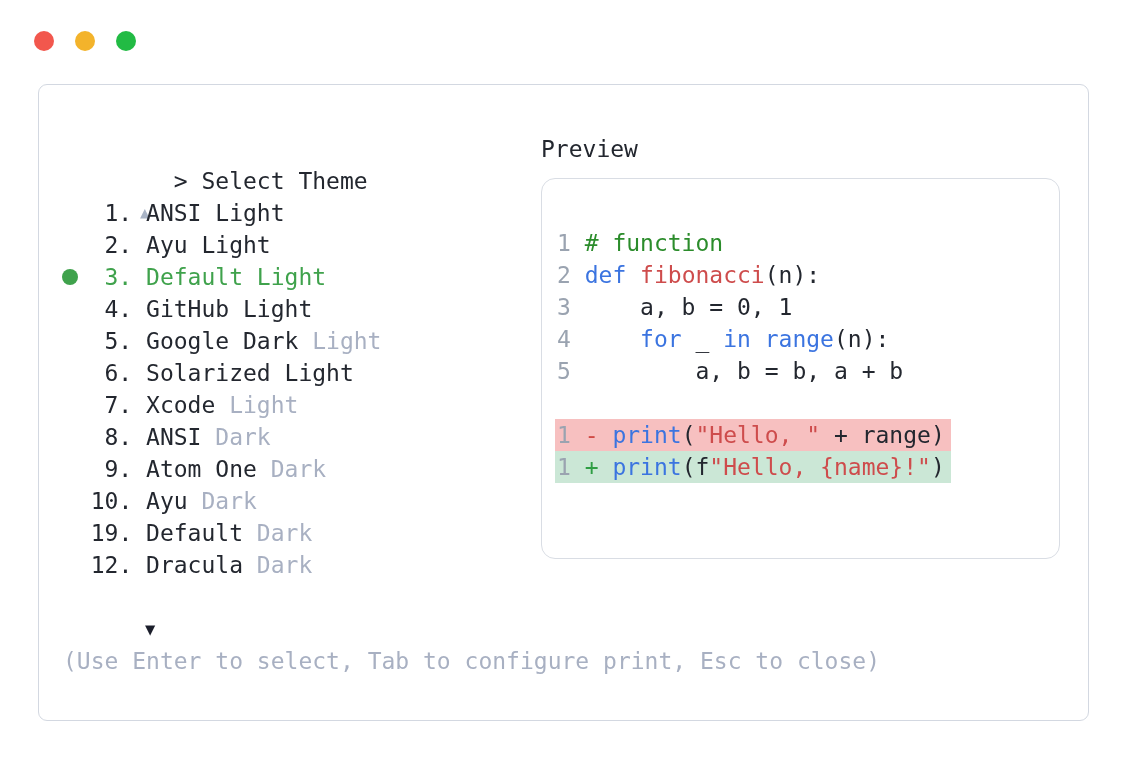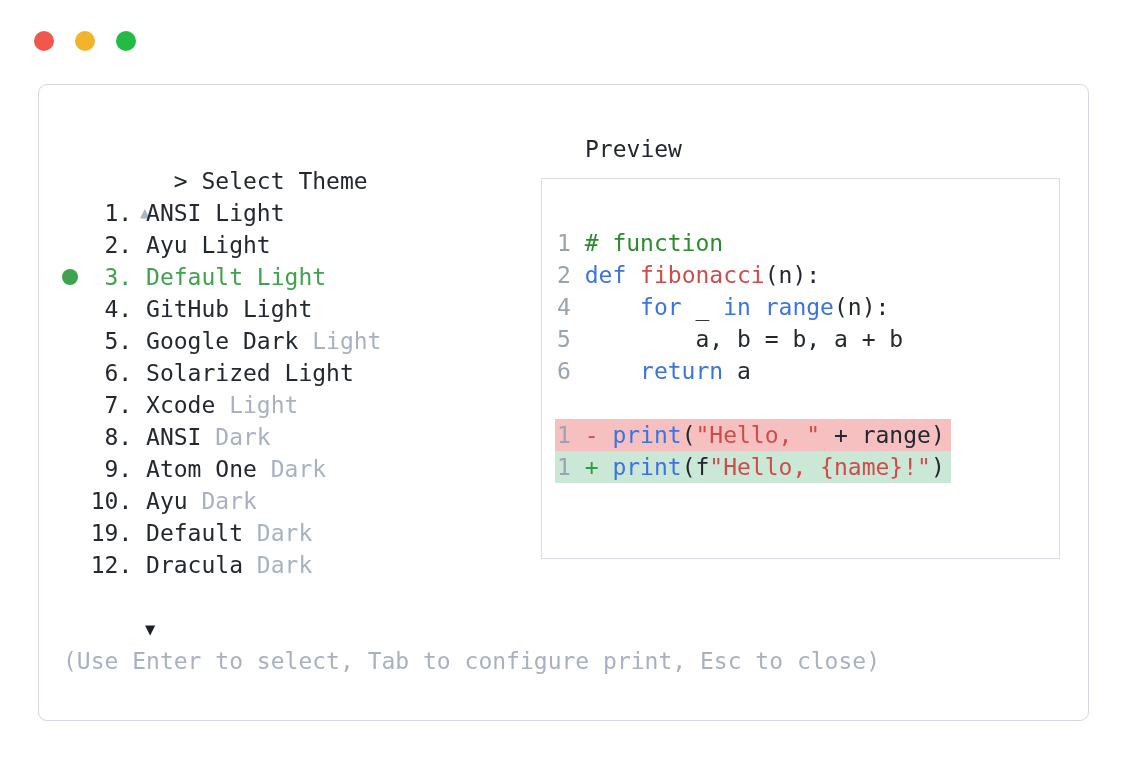--- a/index.html
+++ b/index.html
@@ -46,27 +46,27 @@
     position: absolute; left: -1px; top: 50%; margin-top: -8px;
     width: 16px; height: 16px; border-radius: 50%; background: #3fa24c;
   }
   .num { display: inline-block; width: 3ch; text-align: right; }
   .nm { margin-left: 1ch; }
   .variant { margin-left: 1ch; }
   .variant.muted { color: #a8b0c2; }
   .item.selected .num, .item.selected .nm, .item.selected .variant { color: #3fa24c; }
 
   
-  .plabel { color: #23272f; margin-left: 44px; }
+  .plabel { color: #23272f; }
   .pbox {
     margin-top: 13px;
     width: 519px;
     height: 381px;
     border: 1.5px solid #d9dde4;
-    border-radius: 0;
+    border-radius: 14px;
     padding-top: 48px;
     background: #ffffff;
   }
   .code-line { height: 32px; line-height: 32px; padding-left: 15px; white-space: pre; }
   .lnum { display: inline-block; width: 1ch; text-align: right; margin-right: 1ch; color: #9aa3b0; }
   .sign { display: inline-block; width: 1ch; margin-right: 1ch; }
   .sign.minus { color: #d04a45; }
   .sign.plus  { color: #2f9e44; }
   .diff-line {
     height: 32px; line-height: 32px; white-space: pre;
@@ -142,23 +142,23 @@
       <div class="row arrow-row arrow-down">
         <span>▼</span>
       </div>
     </div>
 
     <div class="right">
       <div class="row plabel">Preview</div>
       <div class="pbox">
         <div class="code-line"><span class="lnum">1</span><span class="ltoks"><span class="tok-comment"># function</span></span></div>
         <div class="code-line"><span class="lnum">2</span><span class="ltoks"><span class="tok-kw">def</span><span class="tok-plain"> </span><span class="tok-fn">fibonacci</span><span class="tok-plain">(n):</span></span></div>
+        <div class="code-line"><span class="lnum">3</span><span class="ltoks"><span class="tok-plain">    a, b = 0, 1</span></span></div>
         <div class="code-line"><span class="lnum">4</span><span class="ltoks"><span class="tok-plain">    </span><span class="tok-kw">for</span><span class="tok-plain"> _ </span><span class="tok-kw">in</span><span class="tok-plain"> </span><span class="tok-kw">range</span><span class="tok-plain">(n):</span></span></div>
         <div class="code-line"><span class="lnum">5</span><span class="ltoks"><span class="tok-plain">        a, b = b, a + b</span></span></div>
-        <div class="code-line"><span class="lnum">6</span><span class="ltoks"><span class="tok-plain">    </span><span class="tok-kw">return</span><span class="tok-plain"> a</span></span></div>
         <div class="code-line blank"></div>
         <div class="diff-line removed"><span class="lnum">1</span><span class="sign minus">-</span><span class="ltoks"><span class="tok-kw">print</span><span class="tok-plain">(</span><span class="tok-str">"Hello, "</span><span class="tok-plain"> + range)</span></span></div>
         <div class="diff-line added"><span class="lnum">1</span><span class="sign plus">+</span><span class="ltoks"><span class="tok-kw">print</span><span class="tok-plain">(f</span><span class="tok-str">"Hello, {name}!"</span><span class="tok-plain">)</span></span></div>
       </div>
     </div>
   </div>
 
   <div class="row footer">(Use Enter to select, Tab to configure print, Esc to close)</div>
 </div>
 

